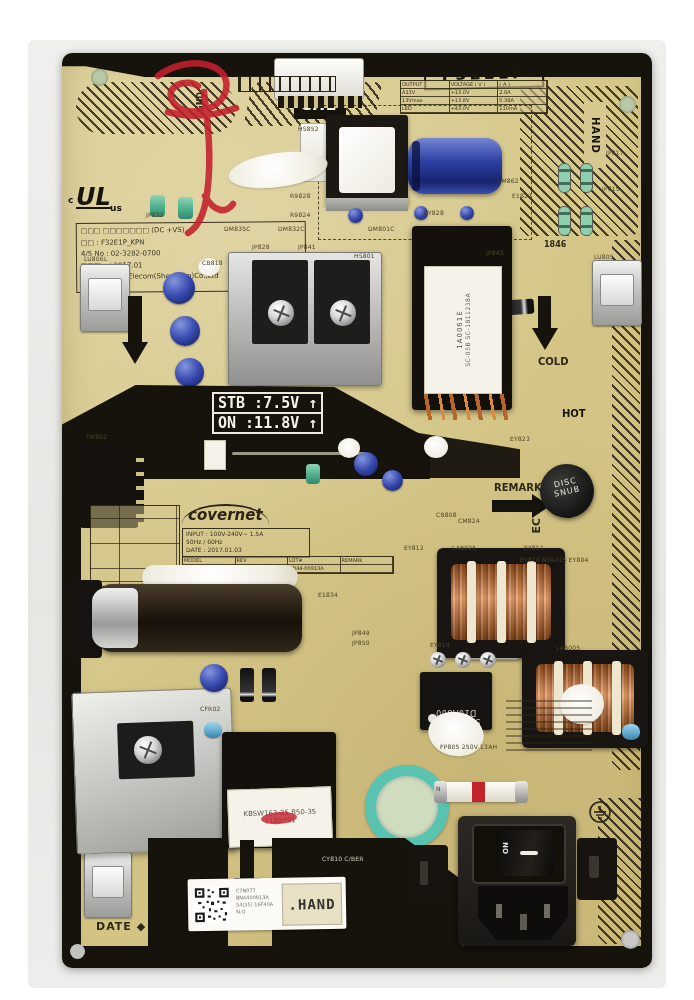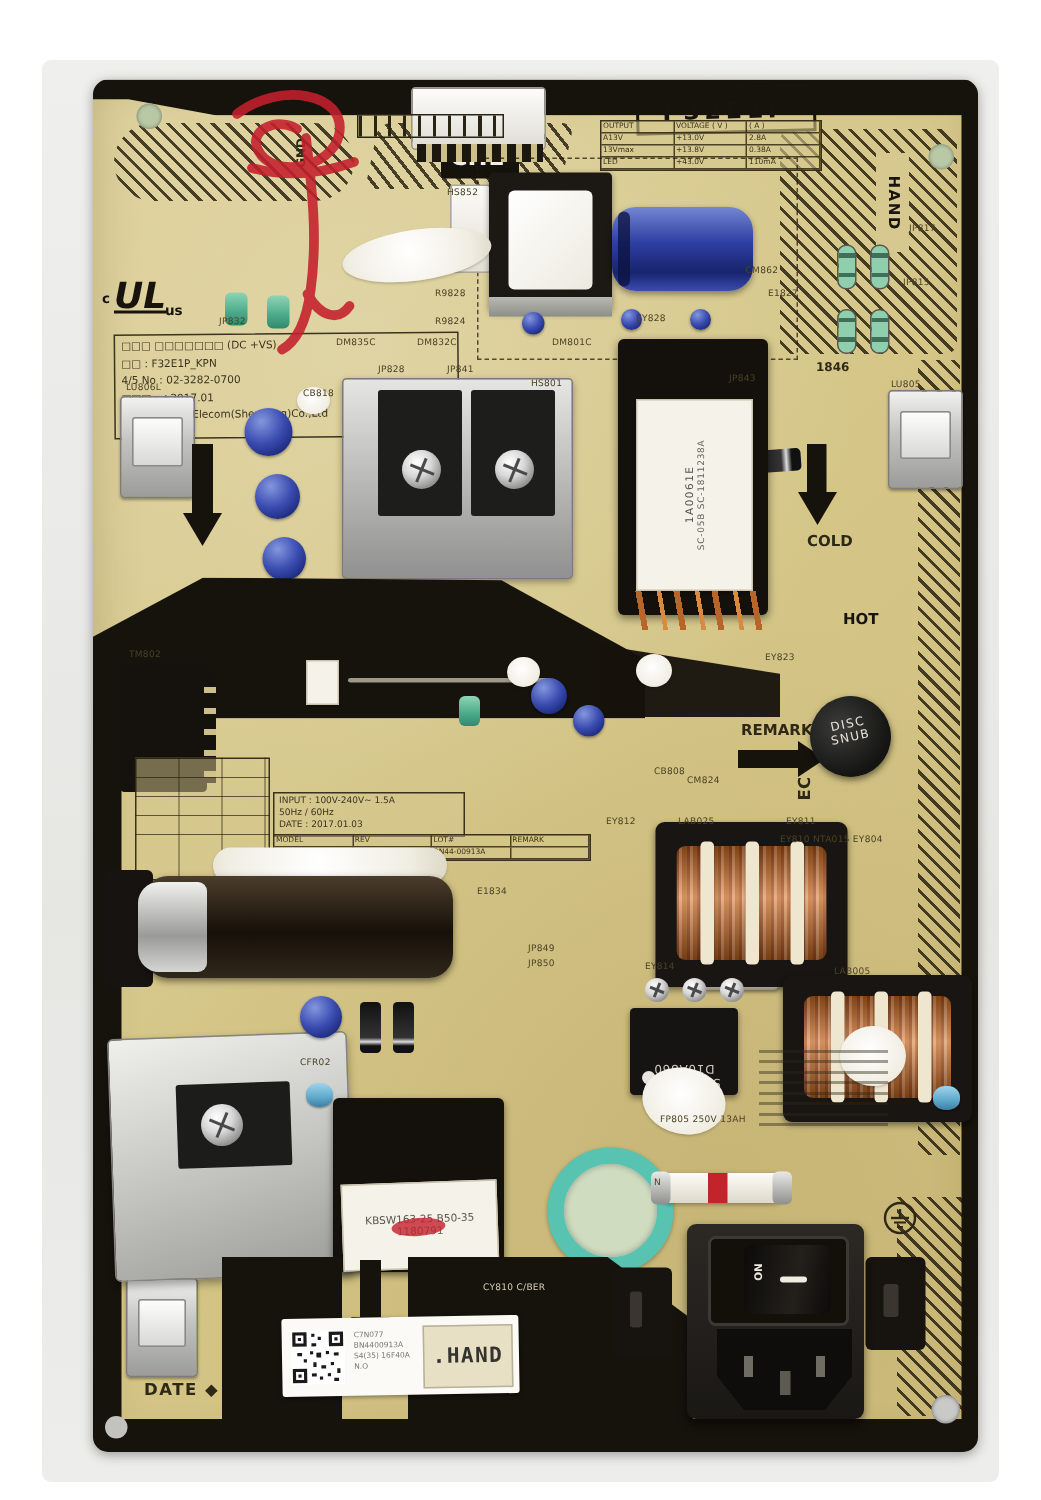--- a/index.html
+++ b/index.html
@@ -177,20 +177,24 @@
   </div>
   <div class="c" style="left:420px;top:394px;width:88px;height:26px;background:repeating-linear-gradient(80deg,transparent 0 8px,#b8652a 8px 12px,transparent 12px 22px,#d98a3f 22px 25px);"></div>
 
   <div class="c stem" style="left:538px;top:296px;width:13px;height:34px;"></div>
   <div class="c arrD" style="left:532px;top:328px;"></div>
   <div class="c silk" style="left:538px;top:356px;font-size:10px;font-weight:bold;">COLD</div>
   <div class="c" style="left:562px;top:408px;font-size:10px;font-weight:bold;color:#17130d;">HOT</div>
 
   <div class="c blk" style="left:62px;top:385px;width:368px;height:94px;clip-path:polygon(0 42%,20% 0,74% 2%,100% 58%,100% 100%,0 100%,0 42%);"></div>
   <div class="c blk" style="left:400px;top:430px;width:120px;height:48px;clip-path:polygon(0 0,100% 40%,100% 100%,0 100%);opacity:.95;"></div>
+  <div class="c" style="left:212px;top:392px;">
+    <div class="stbline" style="border-bottom:none;">STB :7.5V ↑</div>
+    <div class="stbline">ON :11.8V ↑</div>
+  </div>
   <div class="c" style="left:232px;top:452px;width:134px;height:3px;background:#d8d2ba;border-radius:2px;opacity:.7;"></div>
 
   <div class="c" style="left:80px;top:442px;width:58px;height:86px;background:#15120d;border-radius:3px;">
     <div style="position:absolute;right:-6px;top:6px;bottom:6px;width:8px;background:repeating-linear-gradient(180deg,#15120d 0 10px,#cdbf8a 10px 14px);"></div>
   </div>
   <div class="c wlab" style="left:204px;top:440px;width:20px;height:28px;"></div>
 
   <div class="c capblue" style="left:354px;top:452px;width:24px;height:24px;"></div>
   <div class="c capblue" style="left:382px;top:470px;width:21px;height:21px;"></div>
   <div class="c glue" style="left:338px;top:438px;width:22px;height:20px;"></div>
@@ -201,20 +205,23 @@
   <div class="c stem" style="left:492px;top:500px;width:42px;height:12px;"></div>
   <div class="c" style="left:532px;top:494px;width:0;height:0;border-top:12px solid transparent;border-bottom:12px solid transparent;border-left:18px solid #16120c;"></div>
   <div class="c" style="left:540px;top:464px;width:54px;height:54px;border-radius:50%;background:radial-gradient(circle at 40% 35%,#3c3c3a,#141412 70%);box-shadow:0 2px 4px rgba(0,0,0,.5);transform:rotate(-12deg);text-align:center;color:#e8e4d8;">
     <div style="font-size:8px;margin-top:14px;letter-spacing:1px;">DISC</div>
     <div style="font-size:8px;letter-spacing:1px;">SNUB</div>
   </div>
   <div class="c silk" style="left:530px;top:518px;font-size:11px;font-weight:bold;writing-mode:vertical-rl;transform:rotate(180deg);">EC</div>
 
   <div class="c ttable" style="left:90px;top:505px;width:88px;height:80px;background:rgba(214,200,142,.5);
        background-image:repeating-linear-gradient(180deg,transparent 0 12px,rgba(40,32,14,.7) 12px 12.6px),repeating-linear-gradient(90deg,transparent 0 28px,rgba(40,32,14,.7) 28px 28.6px);"></div>
+  <div class="c" style="left:182px;top:505px;width:130px;height:22px;">
+    <span style="font-size:15px;font-weight:bold;font-style:italic;color:#2a2416;border-top:2px solid #2a2416;border-radius:50% 50% 0 0 / 100% 100% 0 0;padding:0 6px;">covernet</span>
+  </div>
   <div class="c ttable" style="left:182px;top:528px;width:120px;height:26px;padding:1px 3px;background:rgba(214,200,142,.5);">
     <div style="font-size:6px;line-height:8px;color:#3a3320;">INPUT : 100V-240V~  1.5A</div>
     <div style="font-size:6px;line-height:8px;color:#3a3320;">50Hz / 60Hz</div>
     <div style="font-size:6px;line-height:8px;color:#3a3320;">DATE : 2017.01.03</div>
   </div>
   <div class="c ttable" style="left:182px;top:556px;width:210px;background:rgba(214,200,142,.5);">
       <div class="trow">
         <span class="tcell">MODEL</span>
         <span class="tcell">REV</span>
         <span class="tcell">LOT#</span>

